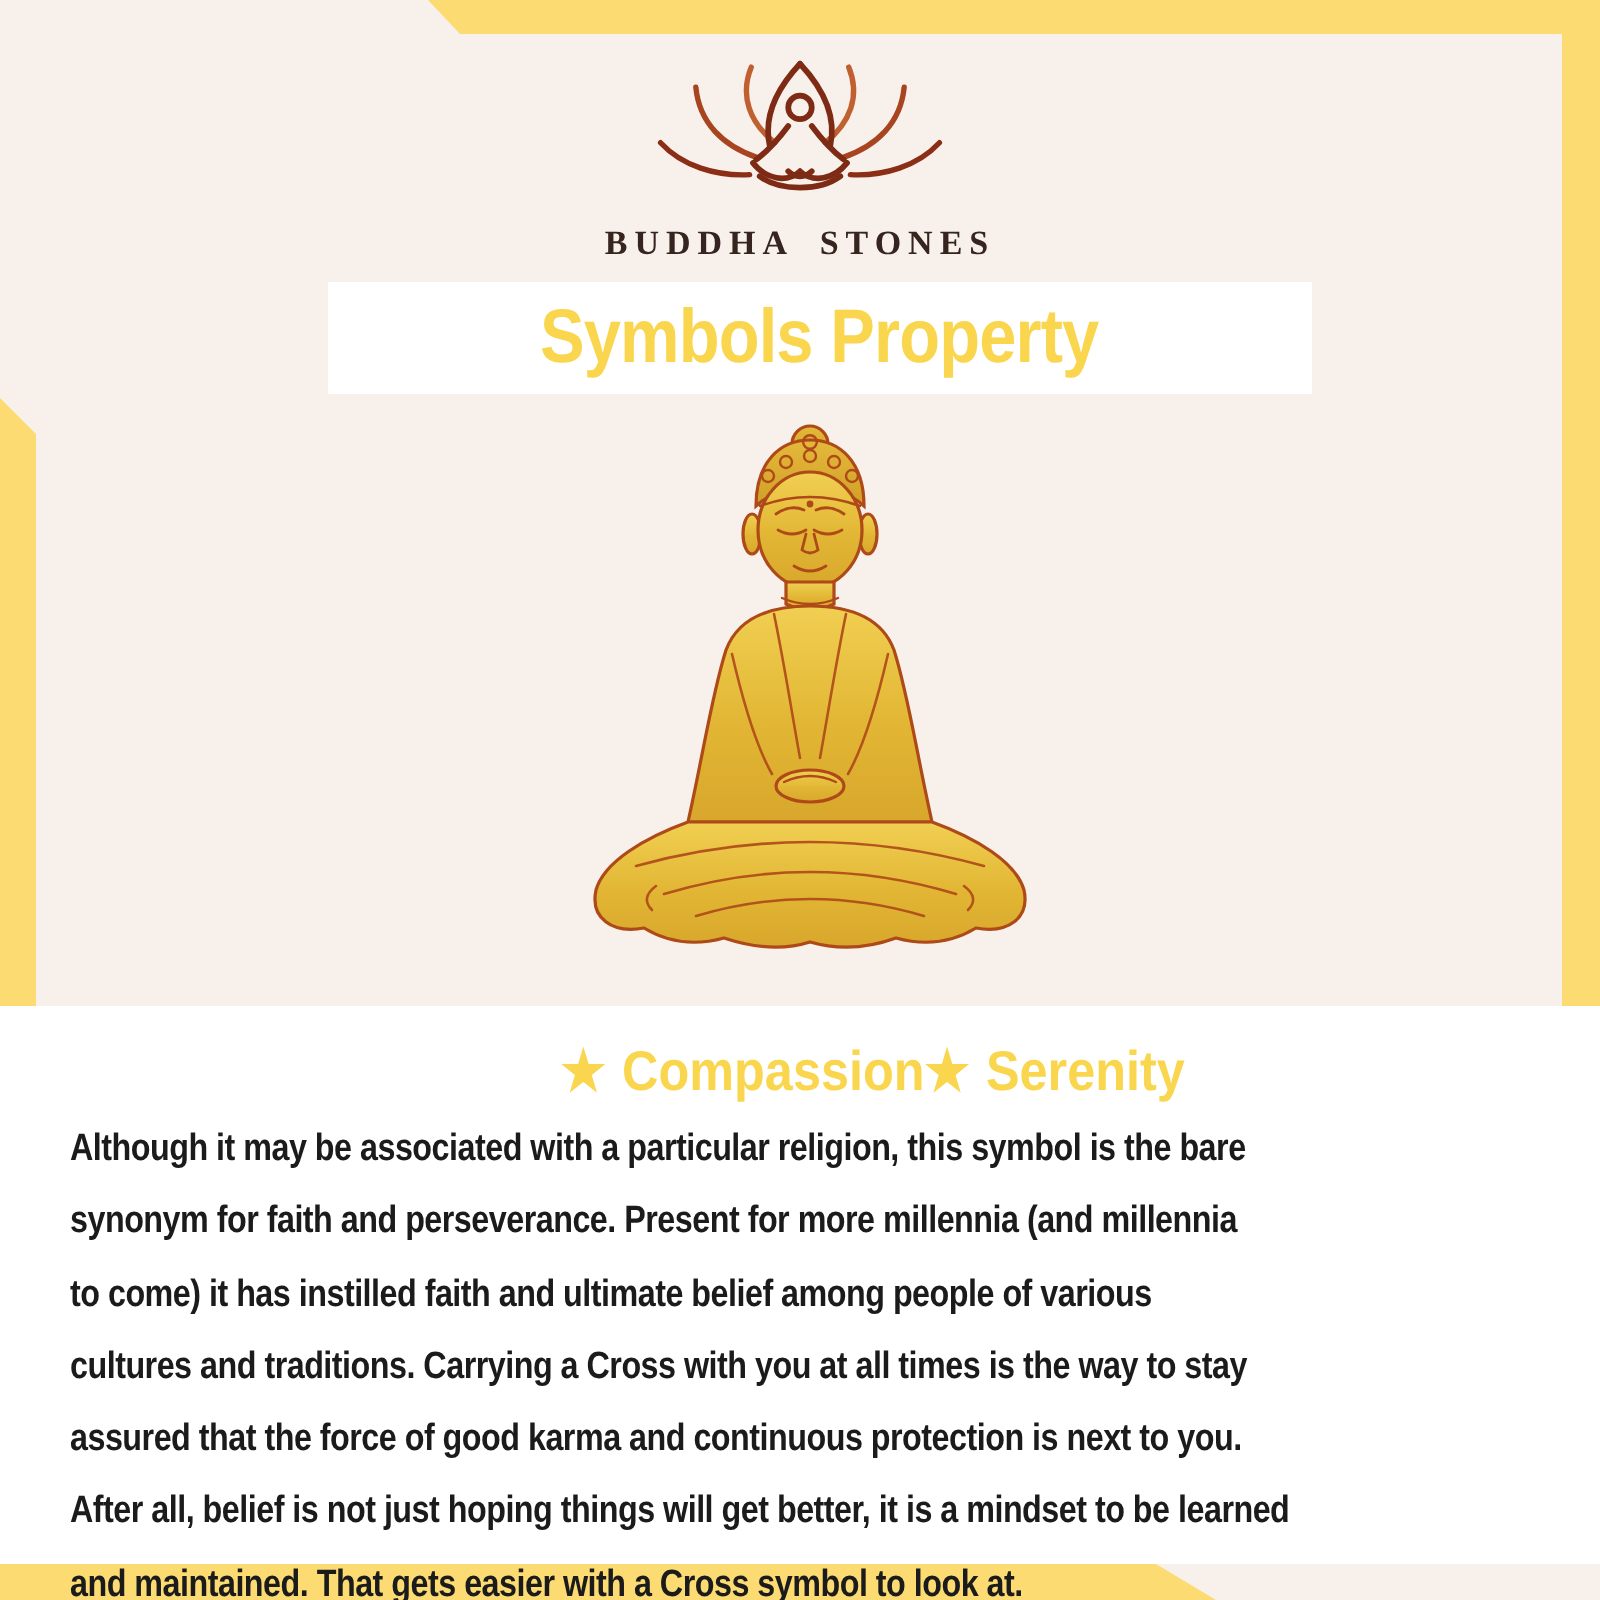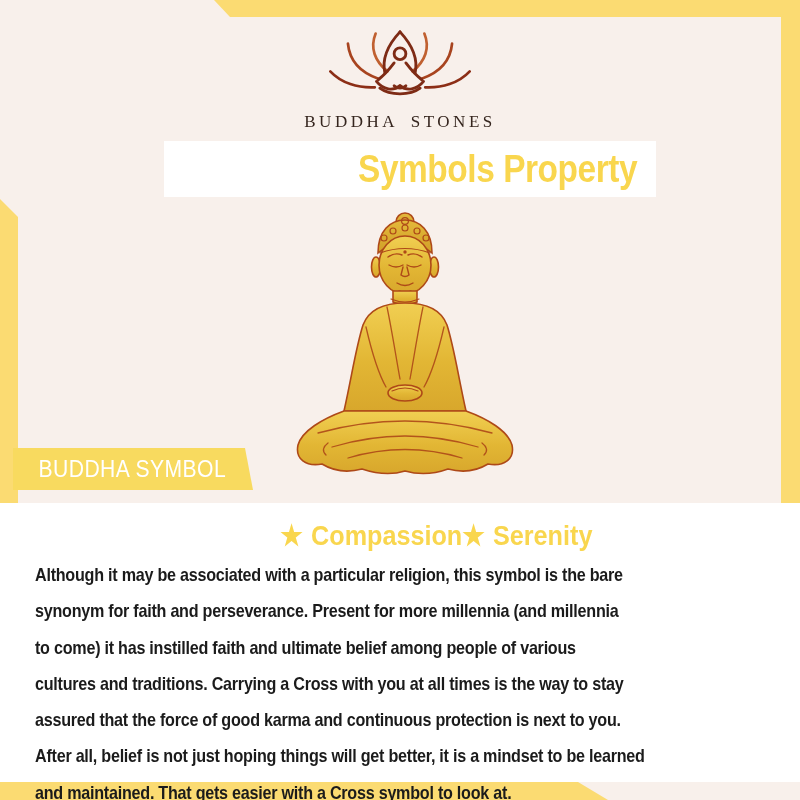--- a/index.html
+++ b/index.html
@@ -15,27 +15,27 @@
     clip-path:polygon(0 0,19px 0,19px 578px,0 559px);}
   .frame-left{left:0;top:199px;width:18px;height:601px;
     clip-path:polygon(0 0,18px 18px,18px 601px,0 601px);}
   .frame-bottom{left:0;top:782px;width:612px;height:18px;
     clip-path:polygon(0 0,578px 0,608px 18px,0 18px);}
   
   .logo-wrap{position:absolute;left:0;top:0;width:800px;text-align:center;}
   .lotus{position:absolute;left:305px;top:26px;width:190px;height:84px;}
   .brand-name{
     position:absolute;left:0;top:112px;width:800px;text-align:center;
-    font-family:"Liberation Serif",serif;font-size:17px;font-weight:400;
+    font-family:"Liberation Serif",serif;font-size:17px;font-weight:700;
     letter-spacing:3.5px;word-spacing:6px;color:#35251E;
   }
   
   .title-box{
     position:absolute;left:164px;top:141px;width:492px;height:56px;
-    background:#FFFFFF;display:flex;align-items:center;justify-content:flex-end;
+    background:#FFFFFF;display:flex;align-items:center;justify-content:center;
   }
   .page-title{
     font-size:38px;font-weight:bold;color:#F9D64E;letter-spacing:-0.5px;
     transform:scaleX(0.88);transform-origin:center;white-space:nowrap;
   }
   
   .buddha{position:absolute;left:276px;top:206px;width:258px;height:276px;}
   
   .ribbon{
     position:absolute;left:13px;top:448px;width:240px;height:42px;
@@ -166,23 +166,20 @@
       <g fill="none" stroke-width="1.3" opacity="0.9">
         <path d="M42 226 Q129 202 216 226"></path>
         <path d="M56 240 Q129 218 202 240"></path>
         <path d="M72 251 Q129 234 186 251"></path>
         <path d="M52 236 Q44 242 50 248"></path>
         <path d="M206 236 Q214 242 208 248"></path>
       </g>
     </g>
   </svg>
 
-  <div class="ribbon">
-    <span class="ribbon-label">BUDDHA SYMBOL</span>
-  </div>
 
   <div class="panel"></div>
 
   <div class="traits-line">
     <span class="traits-inner">
       <span class="trait"><span class="star">★</span><span>Compassion</span></span><span class="trait"><span class="star">★</span><span>Serenity</span></span>
     </span>
   </div>
 
   <div class="description">Although it may be associated with a particular religion, this symbol is the bare

